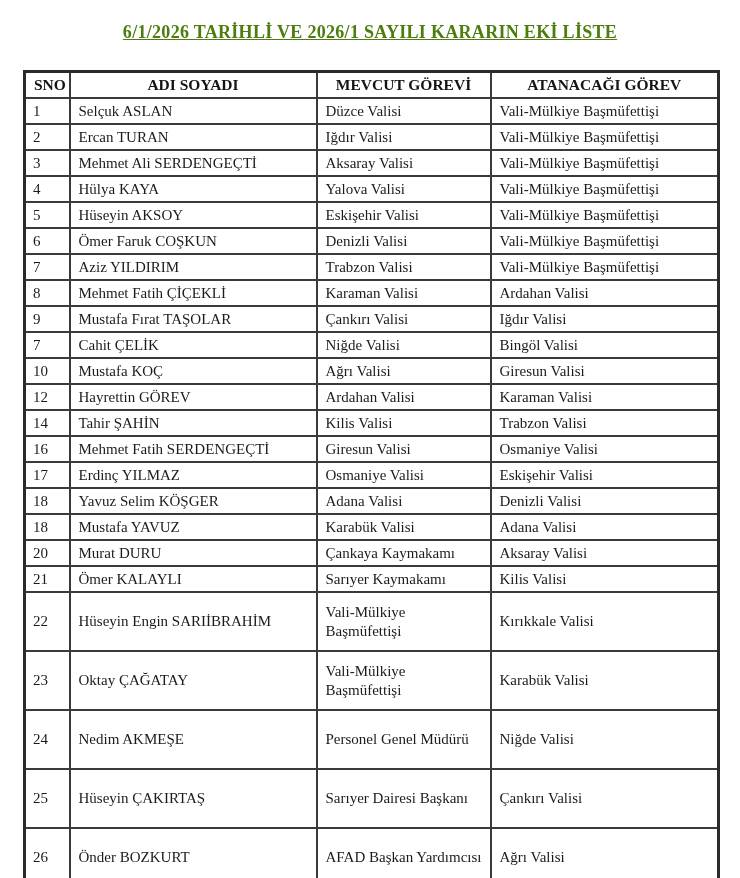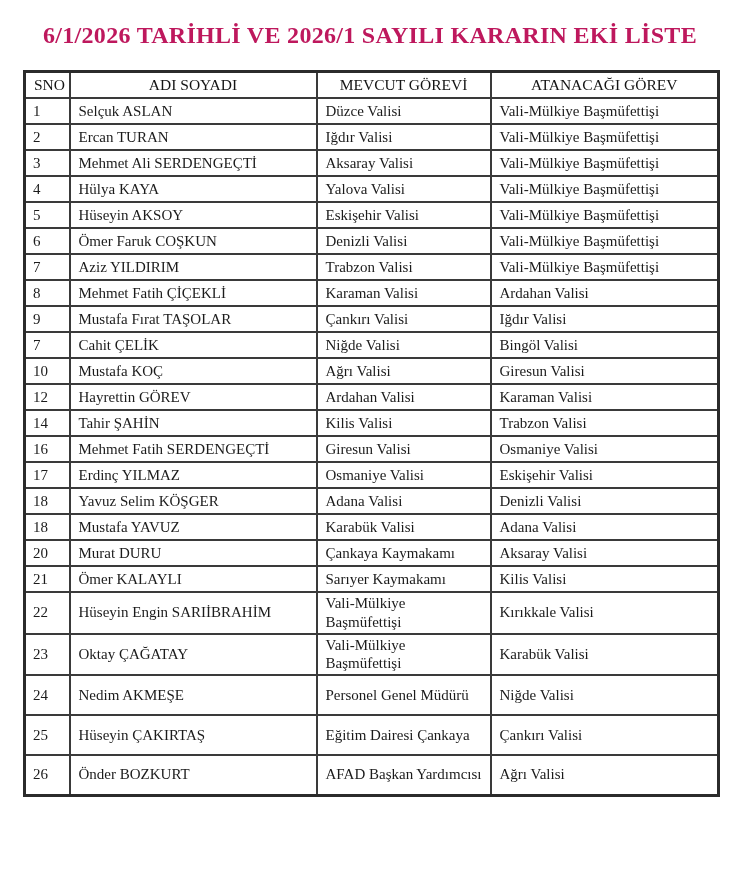--- a/index.html
+++ b/index.html
@@ -13,24 +13,25 @@
     font-family: "Liberation Serif", "DejaVu Serif", serif;
     color: #1b1b1b;
     position: relative;
     overflow: hidden;
   }
   .doc-title {
     margin: 0;
     padding-top: 22px;
     height: 48px;
     text-align: center;
-    font-size: 24px;
+    font-size: 18px;
     font-weight: bold;
     letter-spacing: 0.3px;
-    color: #be185d;
+    color: #4d7c0f;
+    text-decoration: underline;
   }
   .decree-table {
     position: absolute;
     left: 23px;
     top: 70px;
     width: 694px;
     border-collapse: collapse;
     table-layout: fixed;
     font-size: 15px;
     color: #1b1b1b;
@@ -43,26 +44,26 @@
     border: 2px solid #3a3a3a;
     padding: 1px 8px;
     vertical-align: middle;
     text-align: left;
     line-height: 1.25;
     overflow: hidden;
   }
   .decree-table thead th {
     text-align: center;
     font-size: 15.5px;
-    font-weight: normal;
+    font-weight: bold;
     height: 22px;
     color: #141414;
   }
   .decree-table tbody tr { height: 26px; }
-  .decree-table tbody tr.tall { height: 40px; }
+  .decree-table tbody tr.tall { height: 59px; }
   .decree-table { border: 3px solid #2b2b2b; }
   .decree-table td.sno-cell { padding-left: 7px; }
   
   .scan-wrap { position: absolute; inset: 0; }
 </style>
 </head>
 <body>
 
 <div class="scan-wrap">
 
@@ -212,21 +213,21 @@
         </tr>
         <tr class="tall">
           <td class="sno-cell">24</td>
           <td>Nedim AKMEŞE</td>
           <td>Personel Genel Müdürü</td>
           <td>Niğde Valisi</td>
         </tr>
         <tr class="tall">
           <td class="sno-cell">25</td>
           <td>Hüseyin ÇAKIRTAŞ</td>
-          <td>Eğitim Dairesi Çankaya</td>
+          <td>Sarıyer Dairesi Başkanı</td>
           <td>Çankırı Valisi</td>
         </tr>
         <tr class="tall">
           <td class="sno-cell">26</td>
           <td>Önder BOZKURT</td>
           <td>AFAD Başkan Yardımcısı</td>
           <td>Ağrı Valisi</td>
         </tr>
       </tbody>
   </table>

